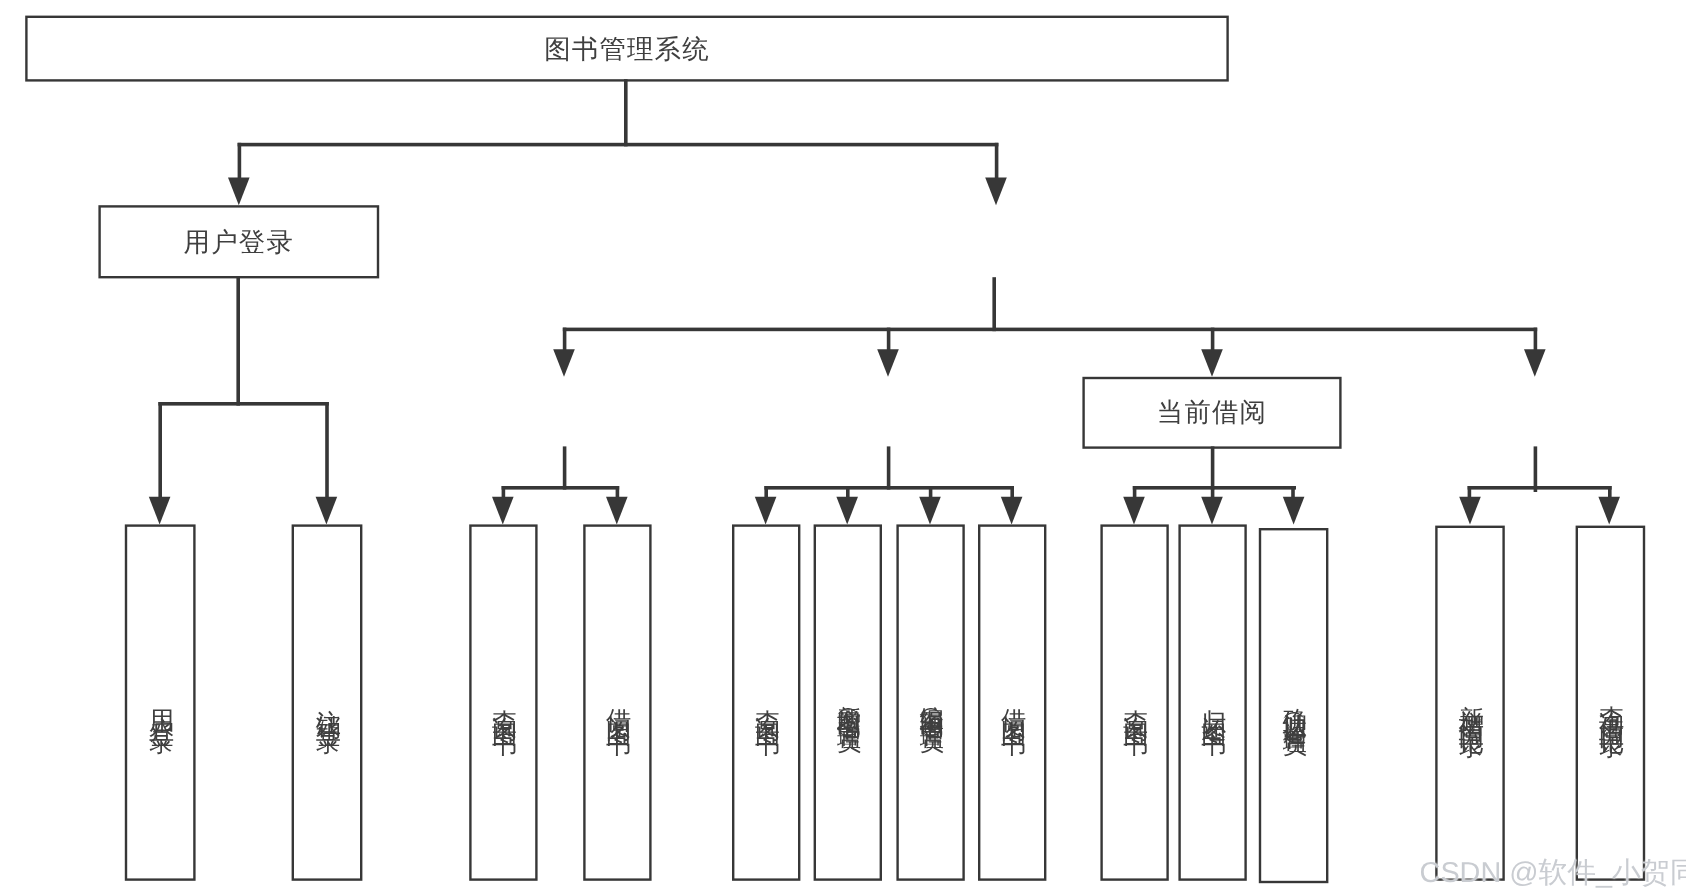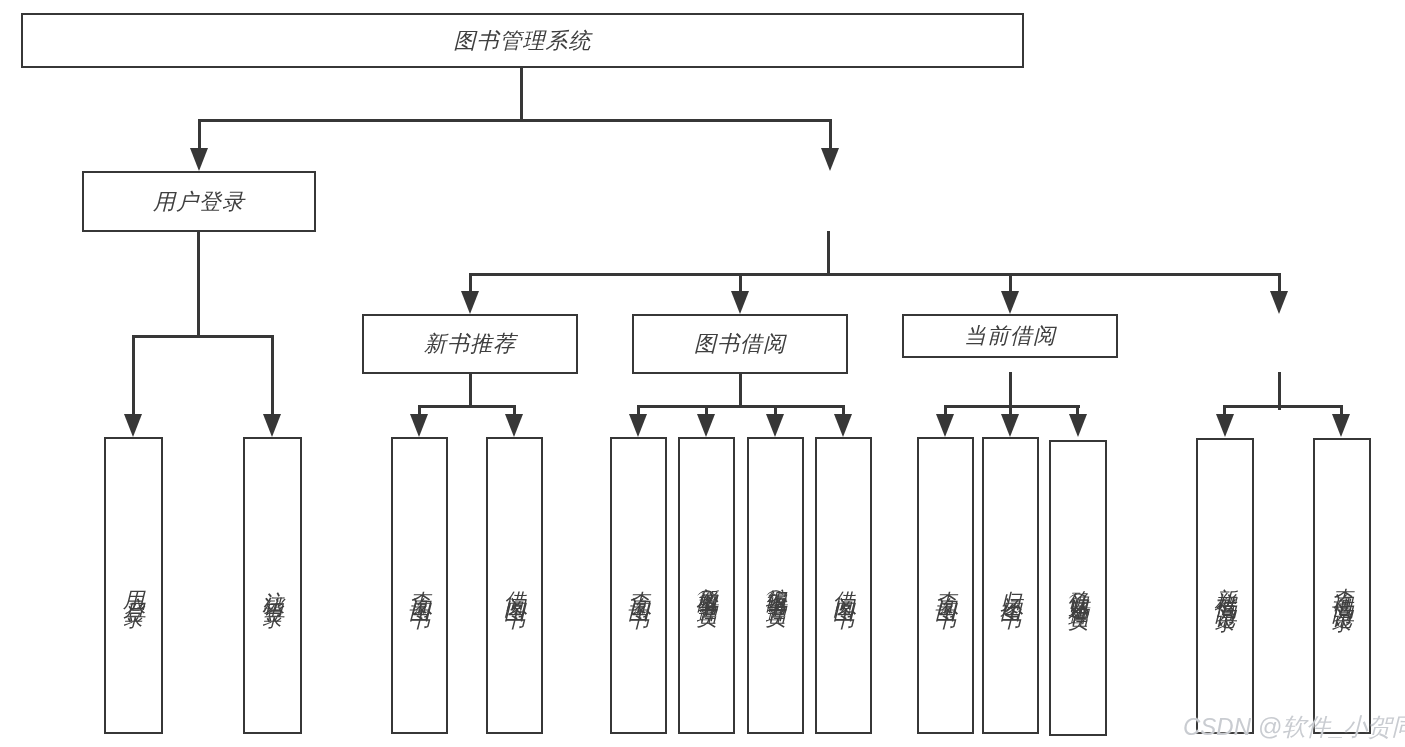--- a/index.html
+++ b/index.html
@@ -3,21 +3,20 @@
 <meta charset="utf-8">
 <style>
   html, body { margin: 0; padding: 0; }
   body { background: #fff; font-family: "Liberation Sans", "DejaVu Sans", sans-serif; }
   #stage {
     position: relative;
     width: 1405px;
     height: 747px;
     background: var(--bg, #ffffff);
     overflow: hidden;
-    font-style: italic;
   }
   .box, .vbox {
     position: absolute;
     box-sizing: border-box;
     border: 2px solid var(--line, #373737);
     background: #fff;
     display: flex;
     align-items: center;
     justify-content: center;
     color: var(--text, #3f3f3f);
@@ -83,27 +82,21 @@
   <div class="hl" style="left:469px; top:273px; width:812px;"></div>
   <div class="vl" style="left:469px; top:273px; height:20px;"></div>
   <div class="arrow" style="left:461px; top:291px;"></div>
   <div class="vl" style="left:739px; top:273px; height:20px;"></div>
   <div class="arrow" style="left:731px; top:291px;"></div>
   <div class="vl" style="left:1009px; top:273px; height:20px;"></div>
   <div class="arrow" style="left:1001px; top:291px;"></div>
   <div class="vl" style="left:1278px; top:273px; height:20px;"></div>
   <div class="arrow" style="left:1270px; top:291px;"></div>
 
-  <div class="box" style="left:362px; top:314px; width:216px; height:60px;">
-    <span>新书推荐</span>
-  </div>
-  <div class="box" style="left:632px; top:314px; width:216px; height:60px;">
-    <span>图书借阅</span>
-  </div>
-  <div class="box" style="left:902px; top:314px; width:216px; height:44px;align-items:center;">
+  <div class="box" style="left:902px; top:314px; width:216px; height:60px;align-items:center;">
     <span>当前借阅</span>
   </div>
 
   <div class="vl" style="left:469px; top:372px; height:36px;"></div>
   <div class="hl" style="left:418px; top:405px; width:98px;"></div>
   <div class="vl" style="left:418px; top:405px; height:12px;"></div>
   <div class="arrow" style="left:410px; top:414px;"></div>
   <div class="vl" style="left:513px; top:405px; height:12px;"></div>
   <div class="arrow" style="left:505px; top:414px;"></div>
 

